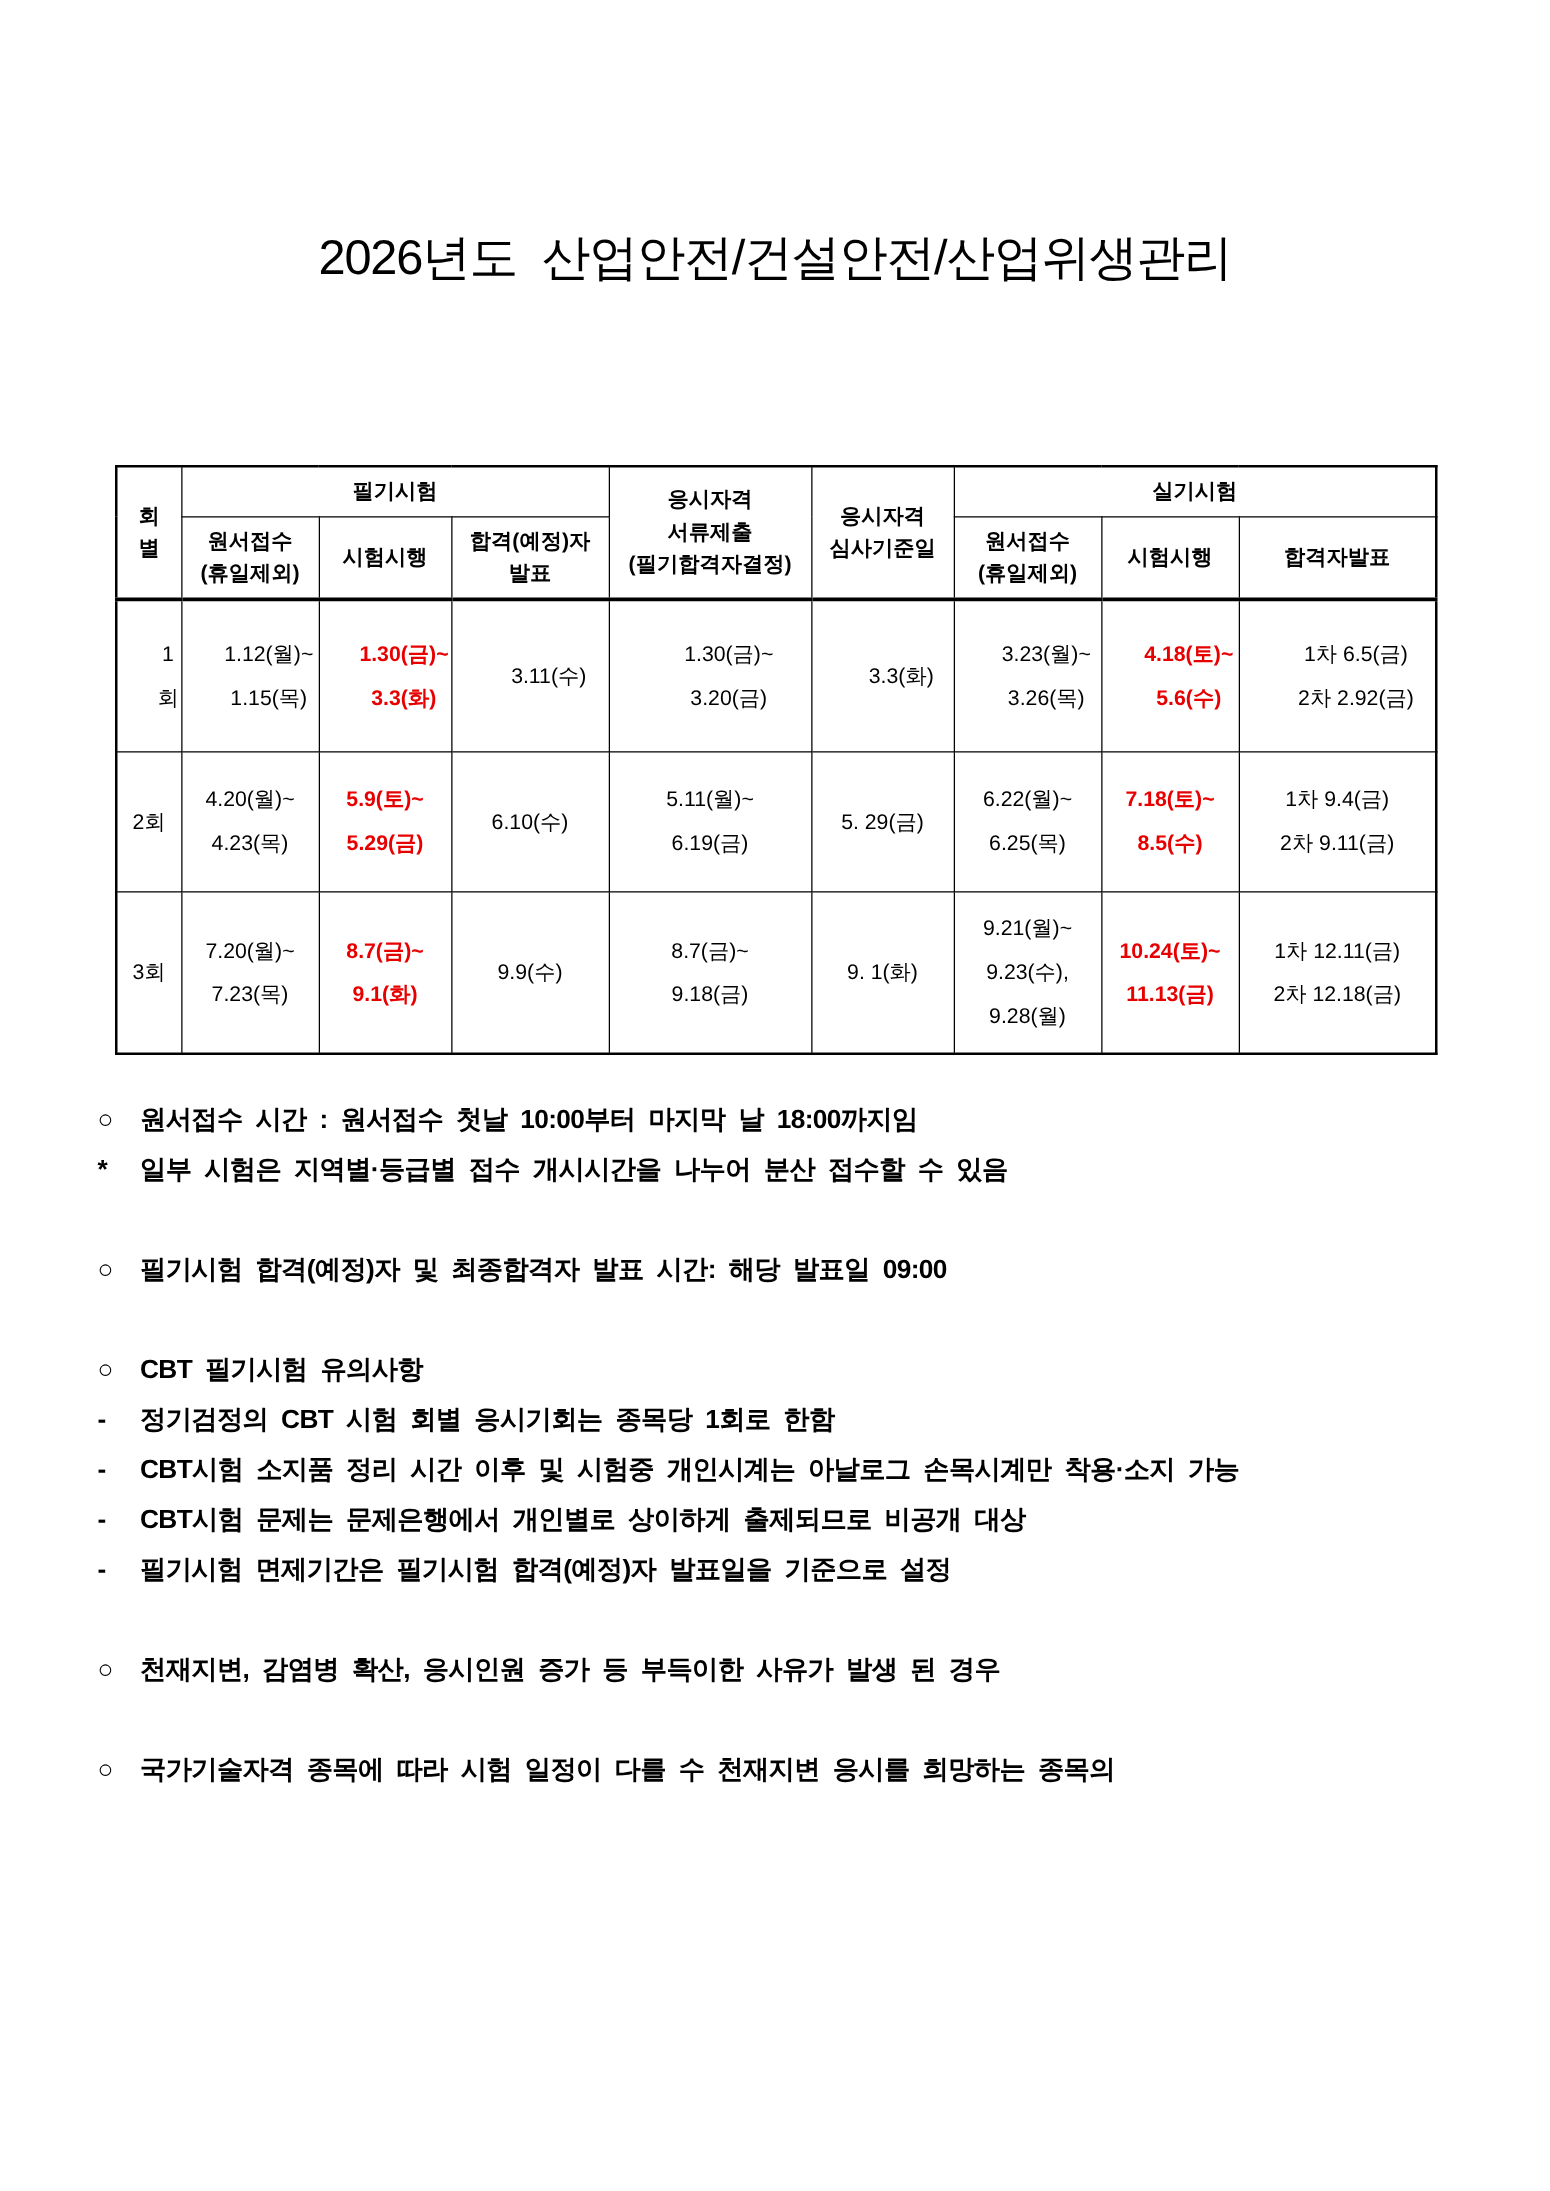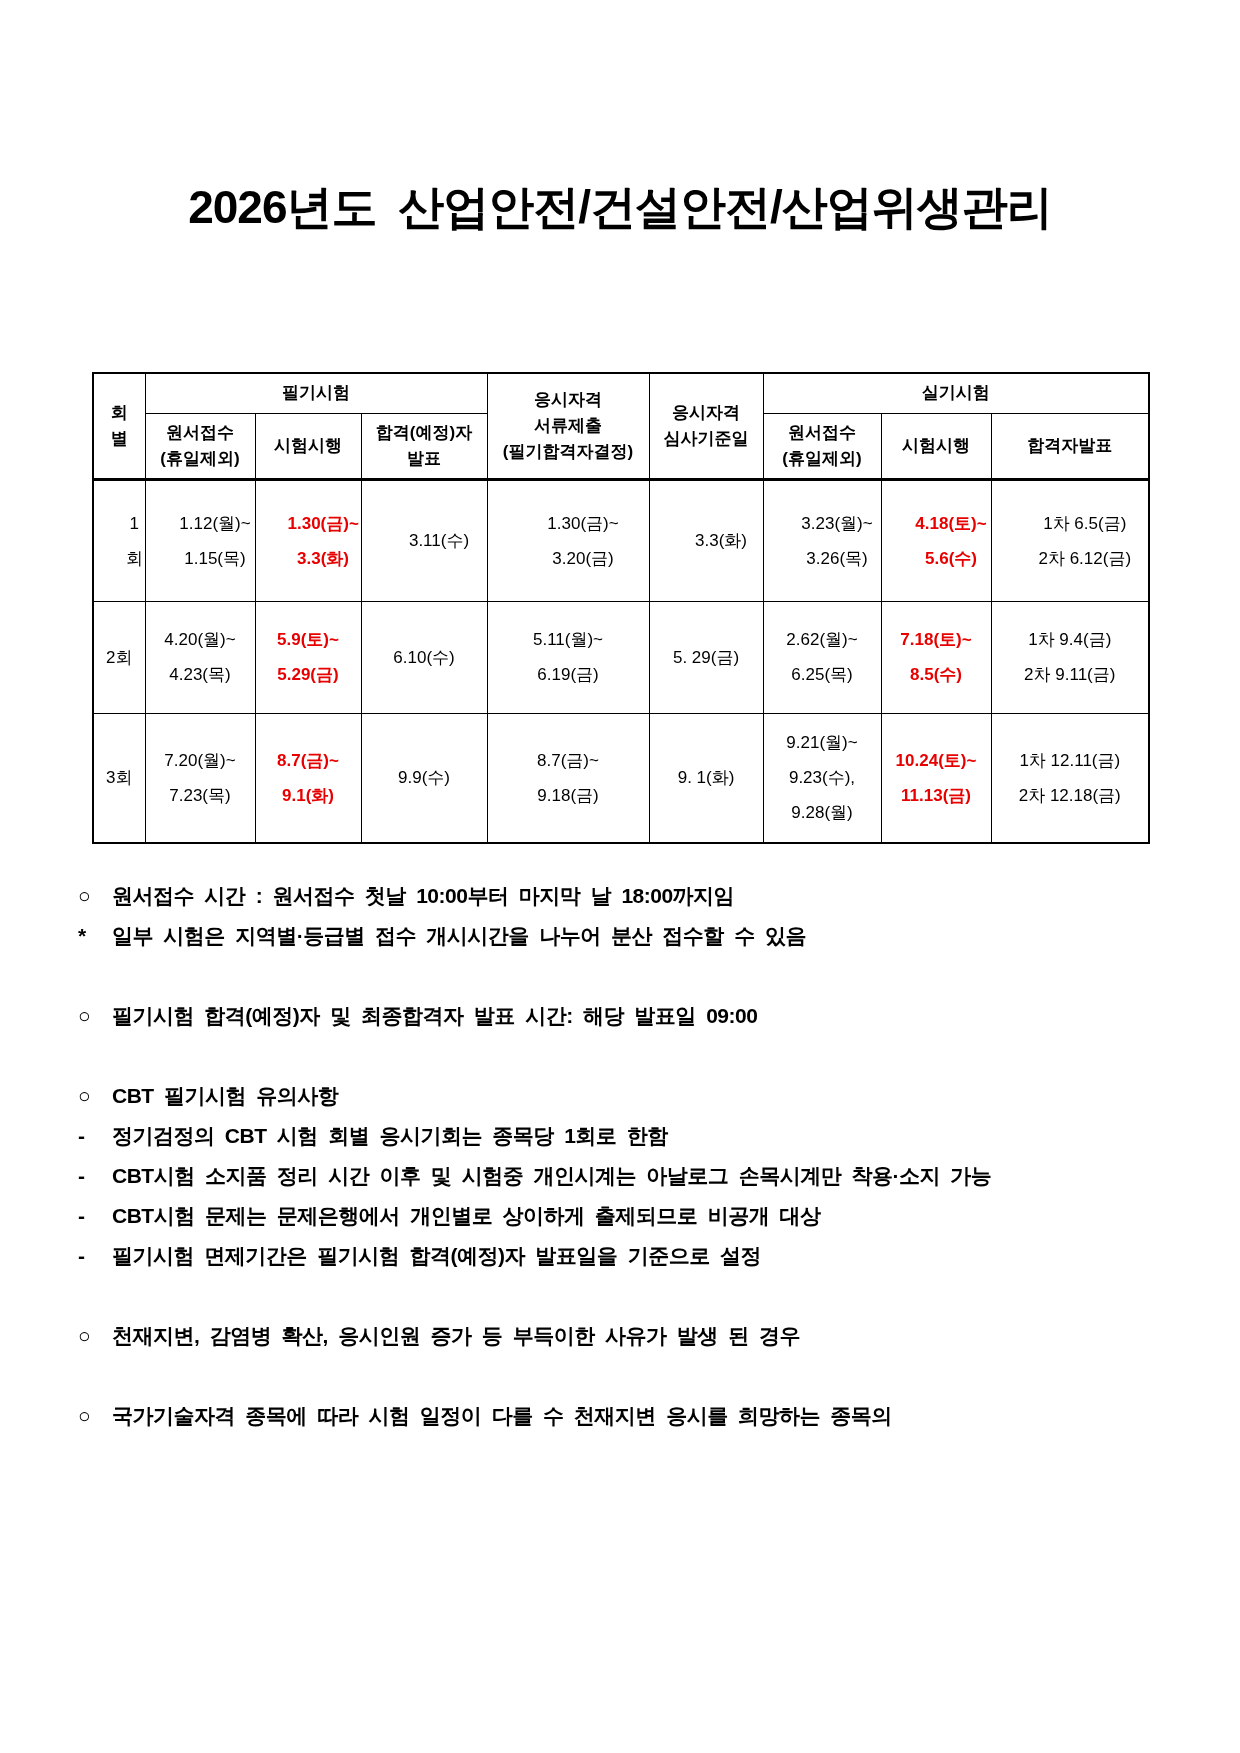--- a/index.html
+++ b/index.html
@@ -8,22 +8,22 @@
   body {
     width: 1240px; height: 1753px;
     position: relative;
     font-family: "Liberation Sans", sans-serif;
     color: var(--ink);
   }
 
   
   .title {
     position: absolute; top: 176px; left: 0; width: 100%;
-    text-align: center; font-weight: bold;
-    font-size: 46px; line-height: 62px;
+    text-align: center; font-weight: normal;
+    font-size: 39px; line-height: 62px;
     letter-spacing: -1px; word-spacing: 10px;
   }
 
   
   .table-wrap { position: absolute; left: 92px; top: 372px; }
   table.sched {
     border-collapse: collapse; table-layout: fixed;
     width: 1056px; border: 2px solid var(--ink);
   }
   table.sched th, table.sched td {
@@ -109,33 +109,33 @@
 3.3(화)</td>
         <td>3.11(수)</td>
         <td>1.30(금)~
 3.20(금)</td>
         <td>3.3(화)</td>
         <td>3.23(월)~
 3.26(목)</td>
         <td class="red-cell">4.18(토)~
 5.6(수)</td>
         <td>1차 6.5(금)
-2차 6.12(금)</td>
+2차 2.92(금)</td>
       </tr>
       <tr class="r2">
         <td>2회</td>
         <td>4.20(월)~
 4.23(목)</td>
         <td class="red-cell">5.9(토)~
 5.29(금)</td>
         <td>6.10(수)</td>
         <td>5.11(월)~
 6.19(금)</td>
         <td>5. 29(금)</td>
-        <td>2.62(월)~
+        <td>6.22(월)~
 6.25(목)</td>
         <td class="red-cell">7.18(토)~
 8.5(수)</td>
         <td>1차 9.4(금)
 2차 9.11(금)</td>
       </tr>
       <tr class="r3">
         <td>3회</td>
         <td>7.20(월)~
 7.23(목)</td>

